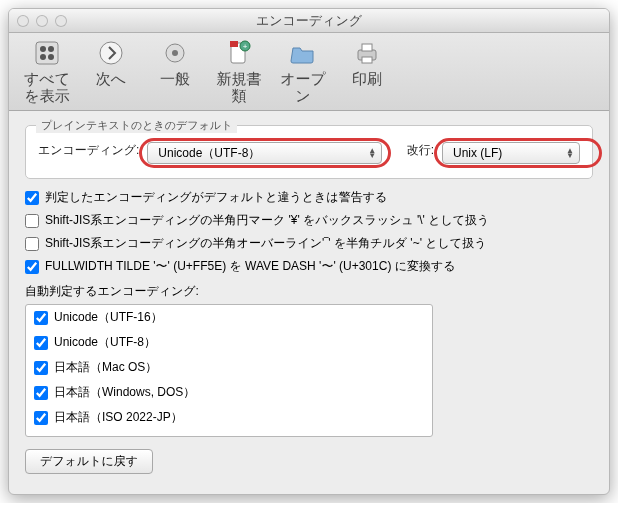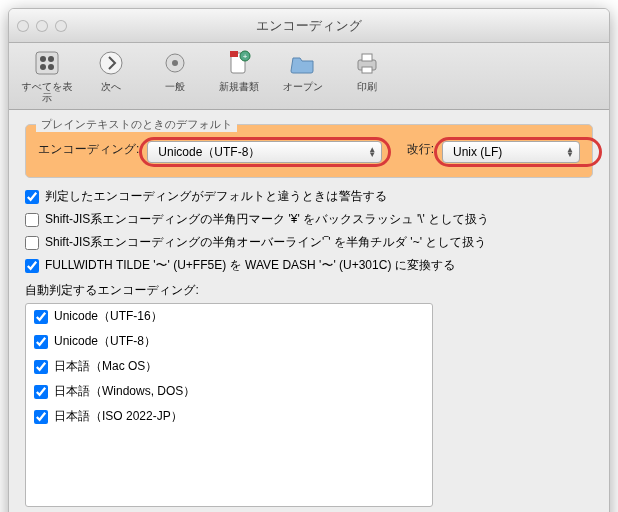--- a/index.html
+++ b/index.html
@@ -14,48 +14,48 @@
 }
 .window {
   width: 602px;
   background: #ededed;
   border: 1px solid #b8b8b8;
   border-radius: 6px;
   box-shadow: 0 4px 18px rgba(0,0,0,0.35);
   overflow: hidden;
 }
 .titlebar {
-  height: 34px;
+  height: 24px;
   background: linear-gradient(#f6f6f6, #d8d8d8);
   border-bottom: 1px solid #b0b0b0;
   display: flex;
   align-items: center;
   position: relative;
 }
 .traffic { display: flex; gap: 7px; margin-left: 8px; }
 .tbtn { width: 12px; height: 12px; border-radius: 50%; border: 1px solid rgba(0,0,0,0.2); background: #e6e6e6; }
 .title { position: absolute; left: 0; right: 0; text-align: center; font-size: 13px; color: #494949; }
 .toolbar {
   display: flex;
   gap: 8px;
   padding: 4px 10px 6px;
   background: linear-gradient(#e8e8e8, #d6d6d6);
   border-bottom: 1px solid #a9a9a9;
 }
 .tb-item { display: flex; flex-direction: column; align-items: center; width: 56px; cursor: pointer; }
 .tb-icon { width: 32px; height: 32px; display:flex; align-items:center; justify-content:center; }
-.tb-label { font-size: 10px; color: #444; text-align: center; line-height: 1.1; margin-top: 2px; }
+.tb-label { font-size: 15px; color: #444; text-align: center; line-height: 1.1; margin-top: 2px; }
 .content { padding: 14px 16px 20px; }
 .group {
   border: 1px solid #c7c7c7;
   border-radius: 5px;
   position: relative;
   padding: 16px 12px 14px;
   margin-bottom: 10px;
-  background: #fdba74;
+  background: #ffffff;
 }
 .group-title {
   position: absolute;
   top: -8px;
   left: 10px;
   background: #ededed;
   padding: 0 5px;
   font-size: 11px;
   color: #555;
 }
@@ -104,21 +104,21 @@
 }
 .check-row input[type=checkbox] {
   width: 14px;
   height: 14px;
 }
 .list-label { font-size: 12px; color: #000; margin: 8px 0 4px; }
 .listbox {
   background: #fff;
   border: 1px solid #b7b7b7;
   border-radius: 3px;
-  height: 204px;
+  height: 133px;
   overflow-y: scroll;
   width: 408px;
 }
 .list-item {
   display: flex;
   align-items: center;
   gap: 6px;
   padding: 4px 8px;
   font-size: 12px;
 }

